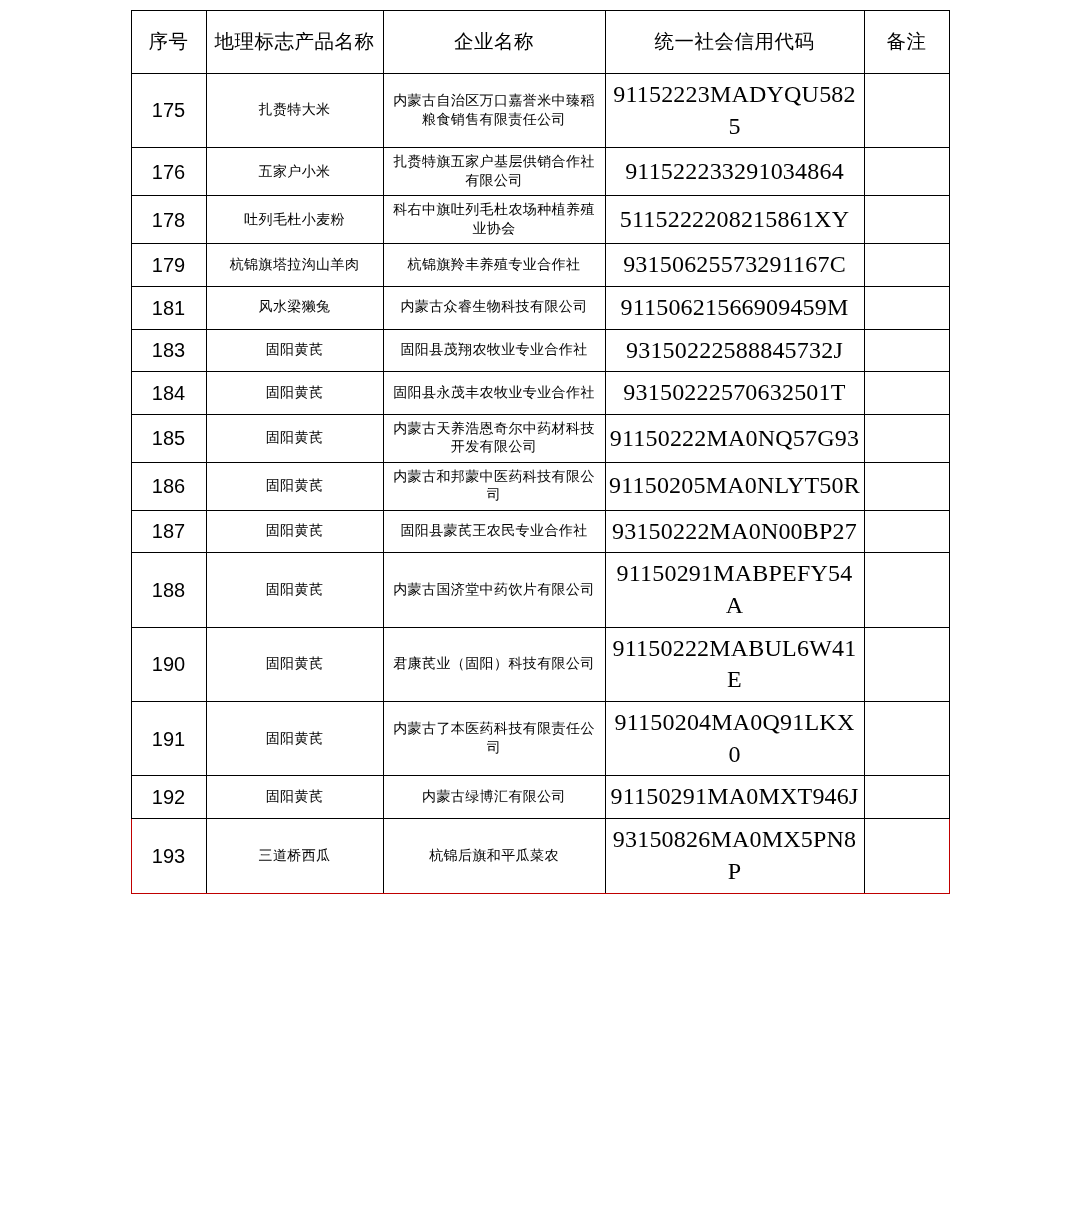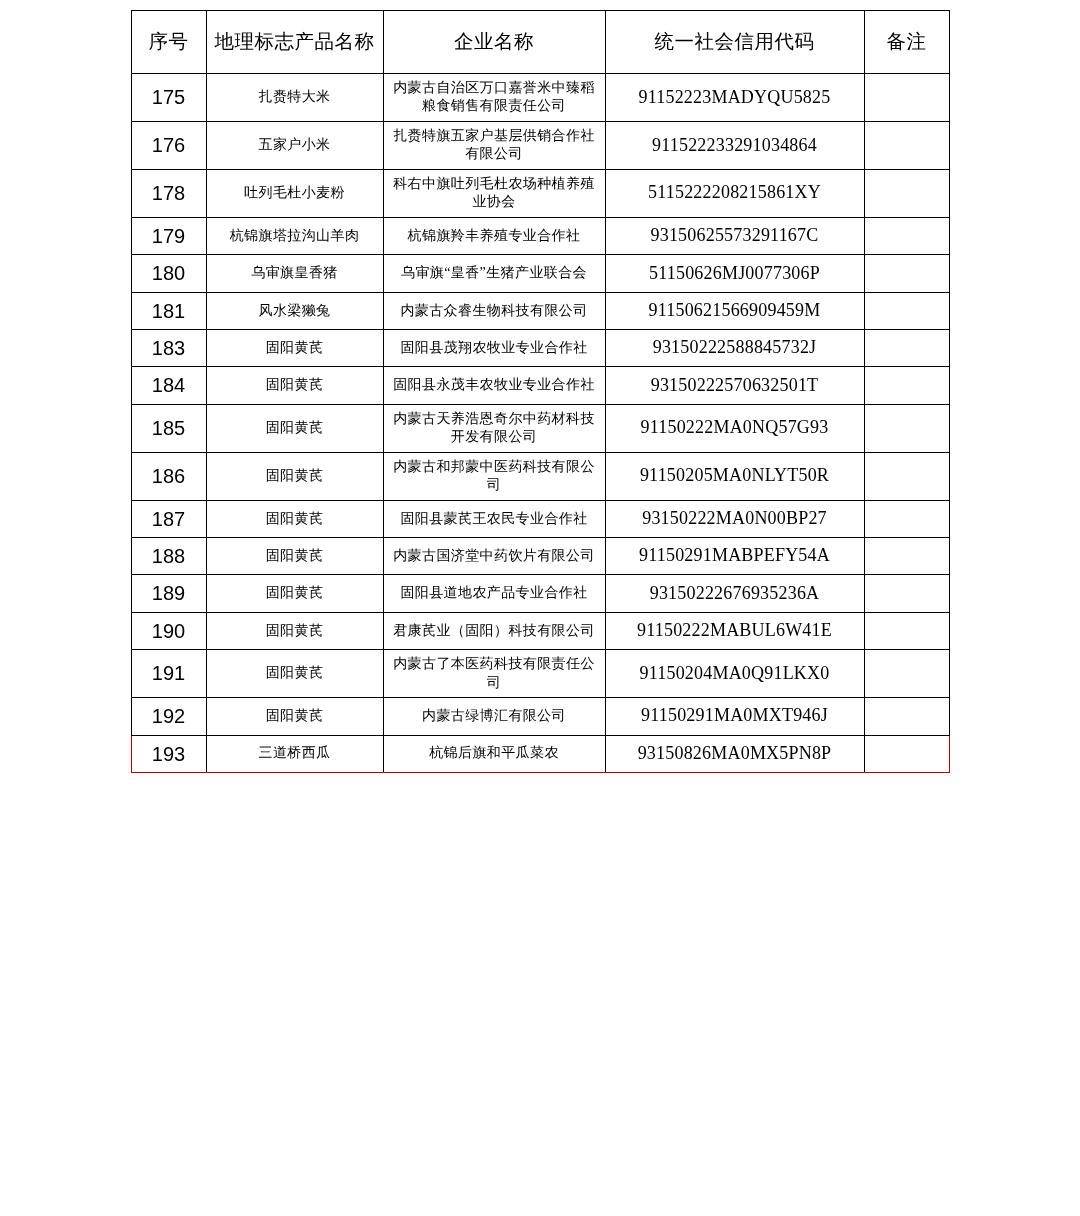--- a/index.html
+++ b/index.html
@@ -48,21 +48,21 @@
     letter-spacing: 0.5px;
   }
   tbody td {
     font-size: 19.5px;
   }
   td.seq {
     font-size: 20px;
     font-family: Liberation Sans, sans-serif;
   }
   td.code {
-    font-size: 18px;
+    font-size: 24px;
     letter-spacing: 0.2px;
   }
   td.prod, td.ent {
     font-size: 14px;
     letter-spacing: 0.4px;
   }
   td.note { }
 
   
   tr.highlight td {
@@ -130,27 +130,20 @@
           <td class="note"></td>
         </tr>
         <tr>
           <td class="seq">179</td>
           <td class="prod">杭锦旗塔拉沟山羊肉</td>
           <td class="ent">杭锦旗羚丰养殖专业合作社</td>
           <td class="code">93150625573291167C</td>
           <td class="note"></td>
         </tr>
         <tr>
-          <td class="seq">180</td>
-          <td class="prod">乌审旗皇香猪</td>
-          <td class="ent">乌审旗“皇香”生猪产业联合会</td>
-          <td class="code">51150626MJ0077306P</td>
-          <td class="note"></td>
-        </tr>
-        <tr>
           <td class="seq">181</td>
           <td class="prod">风水梁獭兔</td>
           <td class="ent">内蒙古众睿生物科技有限公司</td>
           <td class="code">91150621566909459M</td>
           <td class="note"></td>
         </tr>
         <tr>
           <td class="seq">183</td>
           <td class="prod">固阳黄芪</td>
           <td class="ent">固阳县茂翔农牧业专业合作社</td>
@@ -183,27 +176,20 @@
           <td class="prod">固阳黄芪</td>
           <td class="ent">固阳县蒙芪王农民专业合作社</td>
           <td class="code">93150222MA0N00BP27</td>
           <td class="note"></td>
         </tr>
         <tr>
           <td class="seq">188</td>
           <td class="prod">固阳黄芪</td>
           <td class="ent">内蒙古国济堂中药饮片有限公司</td>
           <td class="code">91150291MABPEFY54A</td>
-          <td class="note"></td>
-        </tr>
-        <tr>
-          <td class="seq">189</td>
-          <td class="prod">固阳黄芪</td>
-          <td class="ent">固阳县道地农产品专业合作社</td>
-          <td class="code">93150222676935236A</td>
           <td class="note"></td>
         </tr>
         <tr>
           <td class="seq">190</td>
           <td class="prod">固阳黄芪</td>
           <td class="ent">君康芪业（固阳）科技有限公司</td>
           <td class="code">91150222MABUL6W41E</td>
           <td class="note"></td>
         </tr>
         <tr>

